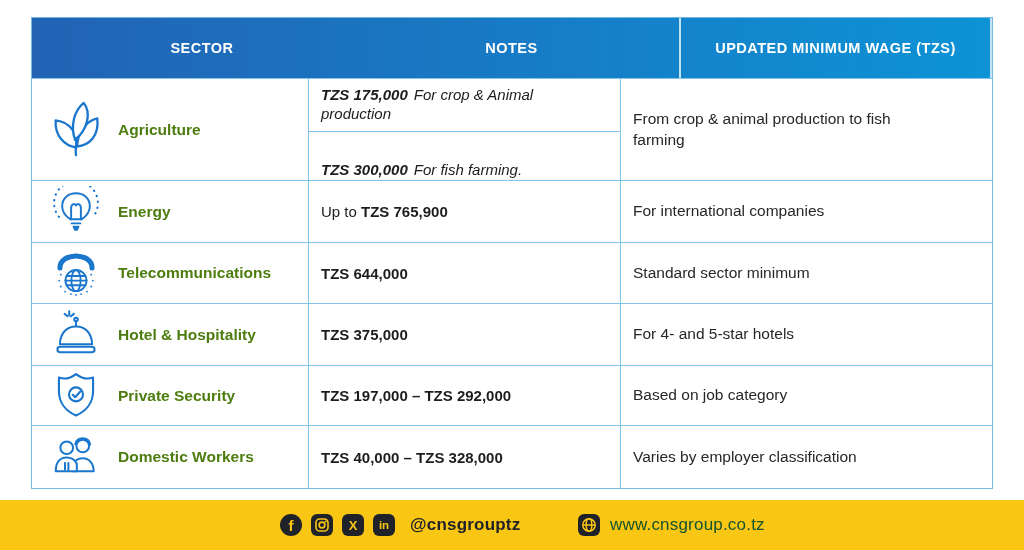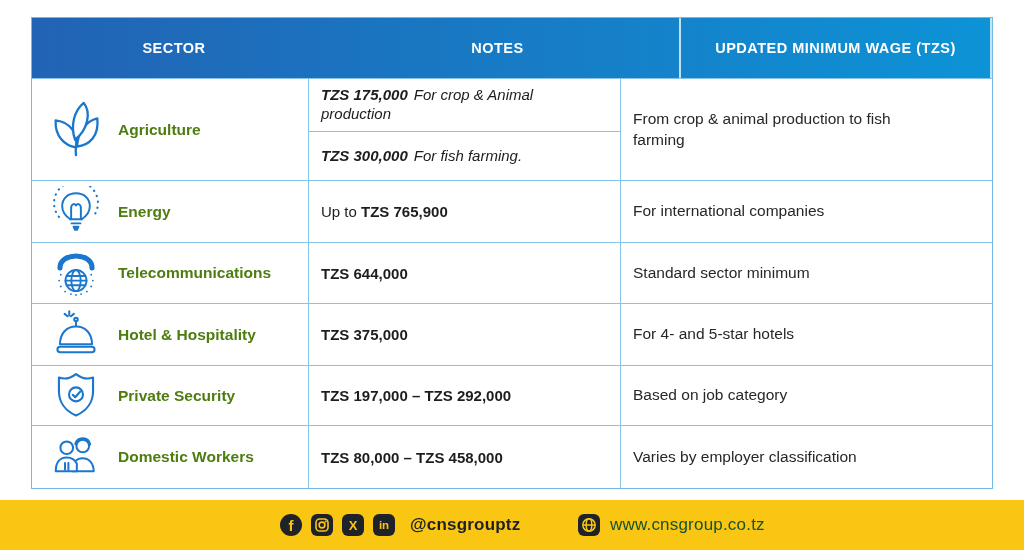--- a/index.html
+++ b/index.html
@@ -15,40 +15,40 @@
   }
   .t-row { display:flex; border-bottom:1px solid #85c3ea; }
   .t-row:last-child { border-bottom:none; }
   .c-sector { width:276px; display:flex; align-items:center; padding-left:10px; }
   .c-wage   { width:313px; border-left:1px solid #85c3ea; border-right:1px solid #85c3ea; display:flex; flex-direction:column; justify-content:center; }
   .c-note   { flex:1; display:flex; align-items:center; padding-left:12px; }
 
   
   .t-header { height:61px; background:linear-gradient(90deg,#2263b4 0%,#0d93d6 100%); border-bottom:1px solid #85c3ea; }
   .t-header .h-cell { display:flex; align-items:center; justify-content:center; color:#fff; font-weight:700; font-size:14.5px; letter-spacing:.5px; }
-  .t-header .h-sector { width:284px; }
+  .t-header .h-sector { width:284px;margin-left:28px; }
   .t-header .h-wage   { width:313px; border-left:2px solid rgba(255,255,255,.75); border-right:2px solid rgba(255,255,255,.75); }
   .t-header .h-notes  { flex:1; }
 
   
   .sector-icon { width:68px; display:flex; align-items:center; justify-content:center; flex:0 0 68px; }
   .sector-icon svg { display:block; }
   .sector-label { font-weight:700; font-size:15.5px; color:#4d7c0f; margin-left:8px; }
   .wage-line { font-size:15px; color:#1d1d1f; padding-left:12px; }
   .wage-line b { font-weight:700; }
   .wage-line .desc { margin-left:6px; }
   .wage-line .desc:empty, .wage-line .prefix:empty { display:none; }
   .note-text { font-size:15.5px; color:#27272a; line-height:1.35; max-width:305px; }
 
   
   .c-wage.split { justify-content:stretch; padding:0; }
   .sub-wage { display:flex; align-items:center; }
   .sub-wage .wage-line { max-width:245px; line-height:1.25;font-style:italic; }
   .sub-wage.first { flex:0 0 53px; border-bottom:1px solid #85c3ea; }
-  .sub-wage.second { flex:1; }
+  .sub-wage.second { flex:1;align-items:flex-end; }
 
   
   .r-agriculture { height:102px; }
   .r-energy      { height:62px; }
   .r-telecom     { height:61px; }
   .r-hotel       { height:62px; }
   .r-security    { height:60px; }
   .r-domestic    { height:62px; }
 
   
@@ -207,21 +207,21 @@
             <path d="M27.5 49 C27.5 39 32.5 33.5 40 33.5 C47.5 33.5 53 39.5 53 49 Z" fill="#fff"></path>
             <circle cx="21" cy="21" r="7.5" fill="#fff"></circle>
             <path d="M8 49 C8 38 13 32.5 21 32.5 C27 32.5 31 35.5 33 40 L33 49 Z" fill="#fff"></path>
             <path d="M19 39 V47"></path>
             <path d="M23 39 V47"></path>
           </svg>
         </span>
         <span class="sector-label">Domestic Workers</span>
       </div>
       <div class="c-wage">
-        <p class="wage-line"><b>TZS 80,000 – TZS 458,000</b></p>
+        <p class="wage-line"><b>TZS 40,000 – TZS 328,000</b></p>
       </div>
       <div class="c-note">
         <p class="note-text">Varies by employer classification</p>
       </div>
     </div>
 
   </div>
 
   <div class="footer-bar">
     <div class="footer-group social-group">

